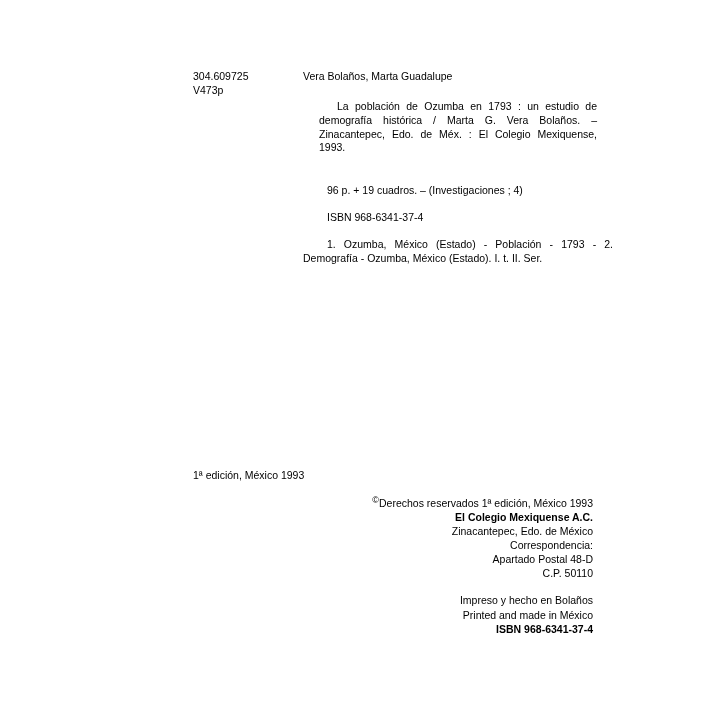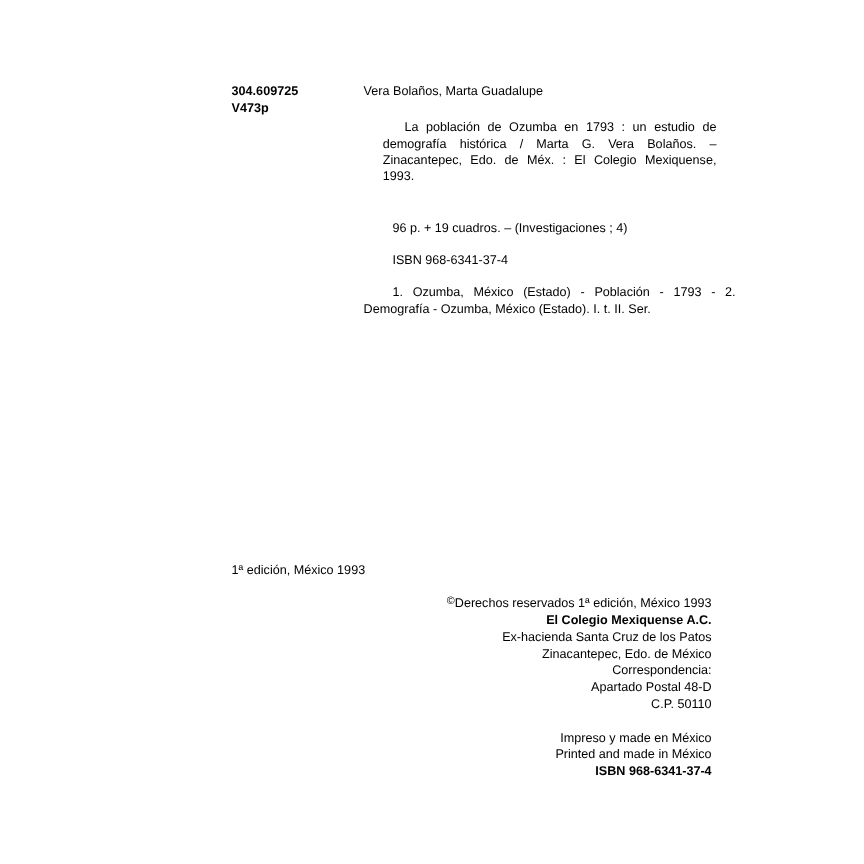--- a/index.html
+++ b/index.html
@@ -33,21 +33,20 @@
   .cip-row {
     display: flex;
     align-items: flex-start;
   }
   .cip-class {
     width: 110px;
     flex: 0 0 110px;
     font-size: 10.5px;
     line-height: 1.32;
     white-space: pre-line;
-    font-weight: bold;
   }
   .cip-body {
     flex: 1 1 auto;
     font-size: 10.5px;
     line-height: 1.32;
   }
   .cip-author {
     margin: 0 0 1px 0;
   }
   .cip-title {
@@ -124,26 +123,25 @@
         <p class="cip-subjects">1. Ozumba, México (Estado) - Población - 1793 - 2. Demografía - Ozumba, México (Estado). I. t. II. Ser.</p>
       </div>
     </div>
   </div>
 
   <div class="colophon">
     <p class="colo-edition">1ª edición, México 1993</p>
 
     <p class="colo-line"><span class="copy-sym">©</span><span>Derechos reservados 1ª edición, México 1993</span></p>
     <p class="colo-line bold">El Colegio Mexiquense A.C.</p>
-    <p class="colo-line">Ex-hacienda Santa Cruz de los Patos</p>
     <p class="colo-line">Zinacantepec, Edo. de México</p>
     <p class="colo-line">Correspondencia:</p>
     <p class="colo-line">Apartado Postal 48-D</p>
     <p class="colo-line">C.P. 50110</p>
 
     <div class="block-gap"></div>
 
-    <p class="colo-line">Impreso y made en México</p>
+    <p class="colo-line">Impreso y hecho en Bolaños</p>
     <p class="colo-line">Printed and made in México</p>
     <p class="colo-line bold">ISBN 968-6341-37-4</p>
   </div>
 
 </div>
 
 </body></html>

